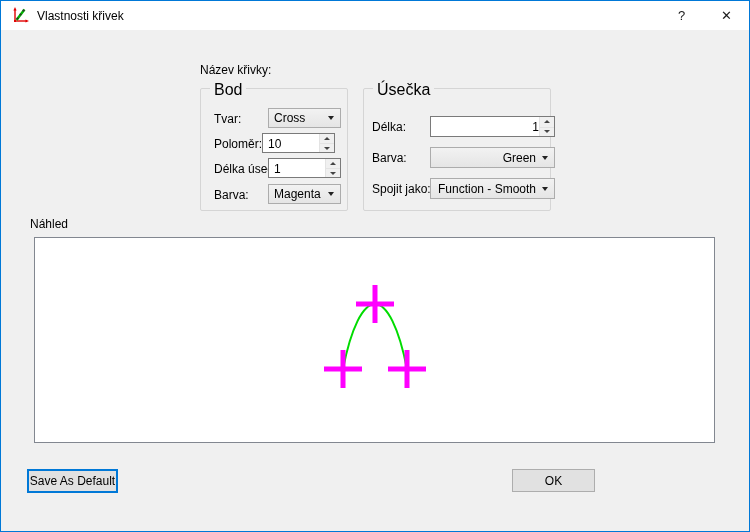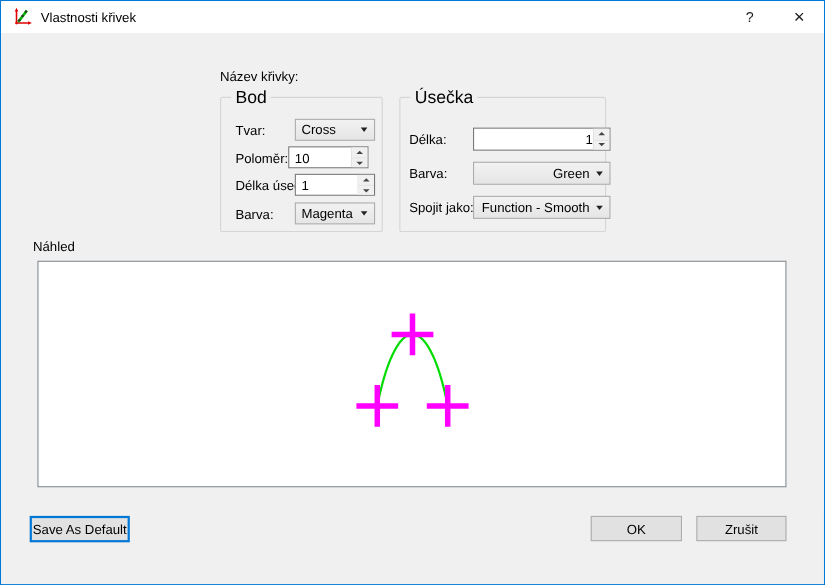--- a/index.html
+++ b/index.html
@@ -236,16 +236,15 @@
     <div class="preview-box">
       <svg id="preview-svg" width="679" height="204" viewBox="0 0 679 204">
           <path d="M 308 131 C 316 90, 328 66, 340 66 C 352 66, 364 90, 372 131" fill="none" stroke="#00dc00" stroke-width="2"></path>
           <path d="M 289 131 H 327 M 308 112 V 150" stroke="#ff00ff" stroke-width="5" fill="none"></path>
           <path d="M 321 66 H 359 M 340 47 V 85" stroke="#ff00ff" stroke-width="5" fill="none"></path>
           <path d="M 353 131 H 391 M 372 112 V 150" stroke="#ff00ff" stroke-width="5" fill="none"></path>
         </svg>
     </div>
 
     <div class="btn focused" style="left:26px; top:439px; width:91px; height:24px;">Save As Default</div>
-    <div class="btn" style="left:511px; top:439px; width:83px; height:23px;margin-left:25px;">OK</div>
-    <div class="btn" style="left:632px; top:439px; width:82px; height:23px;">Zrušit</div>
+    <div class="btn" style="left:511px; top:439px; width:83px; height:23px;">OK</div>
   </div>
 </div>
 
 </body></html>

